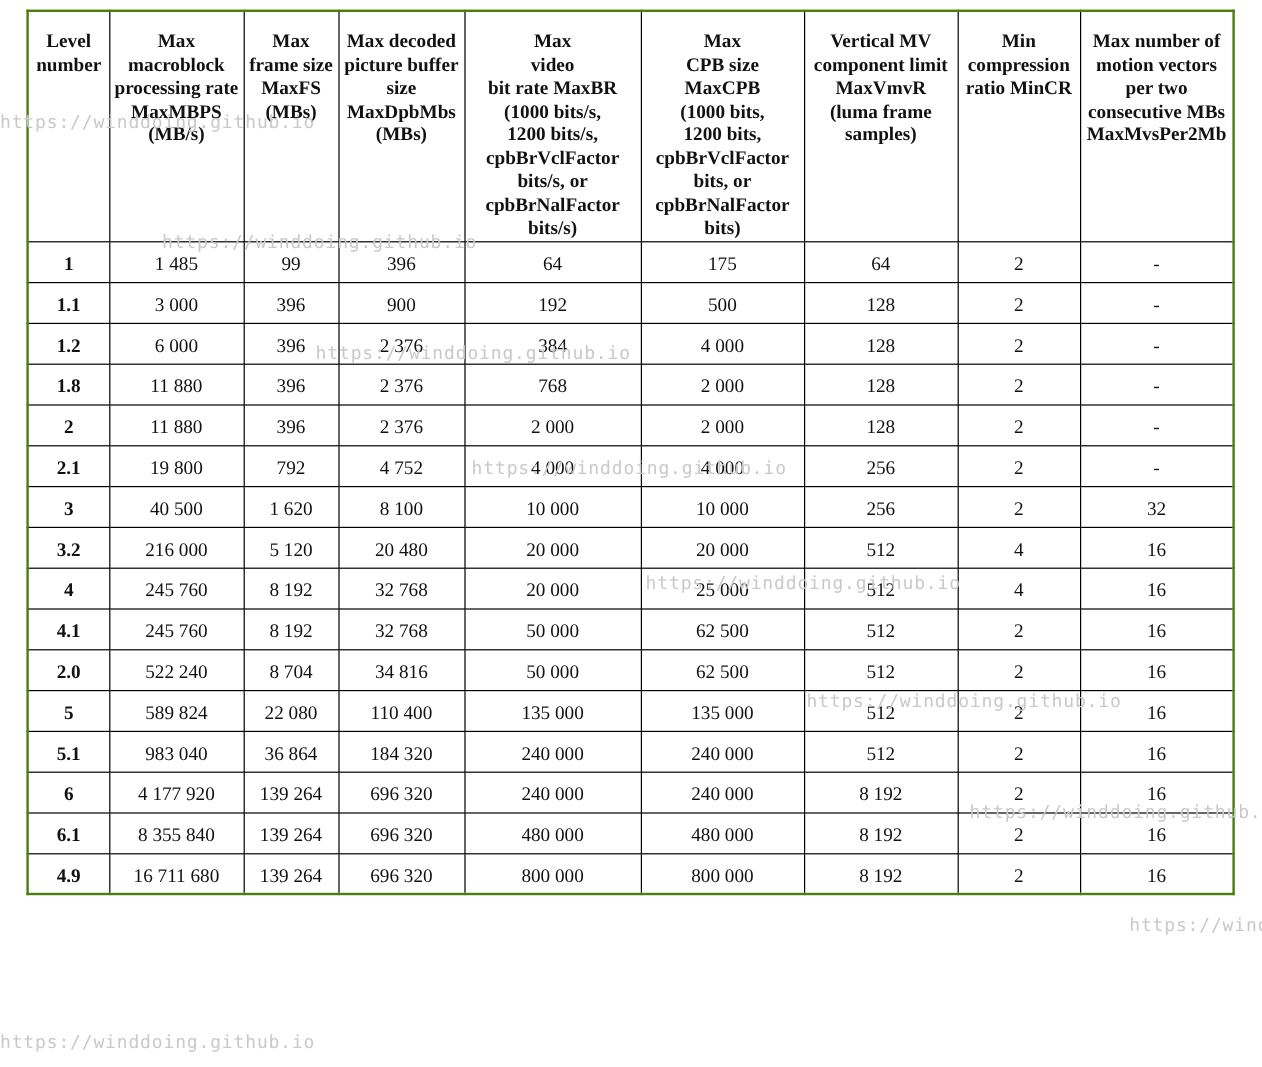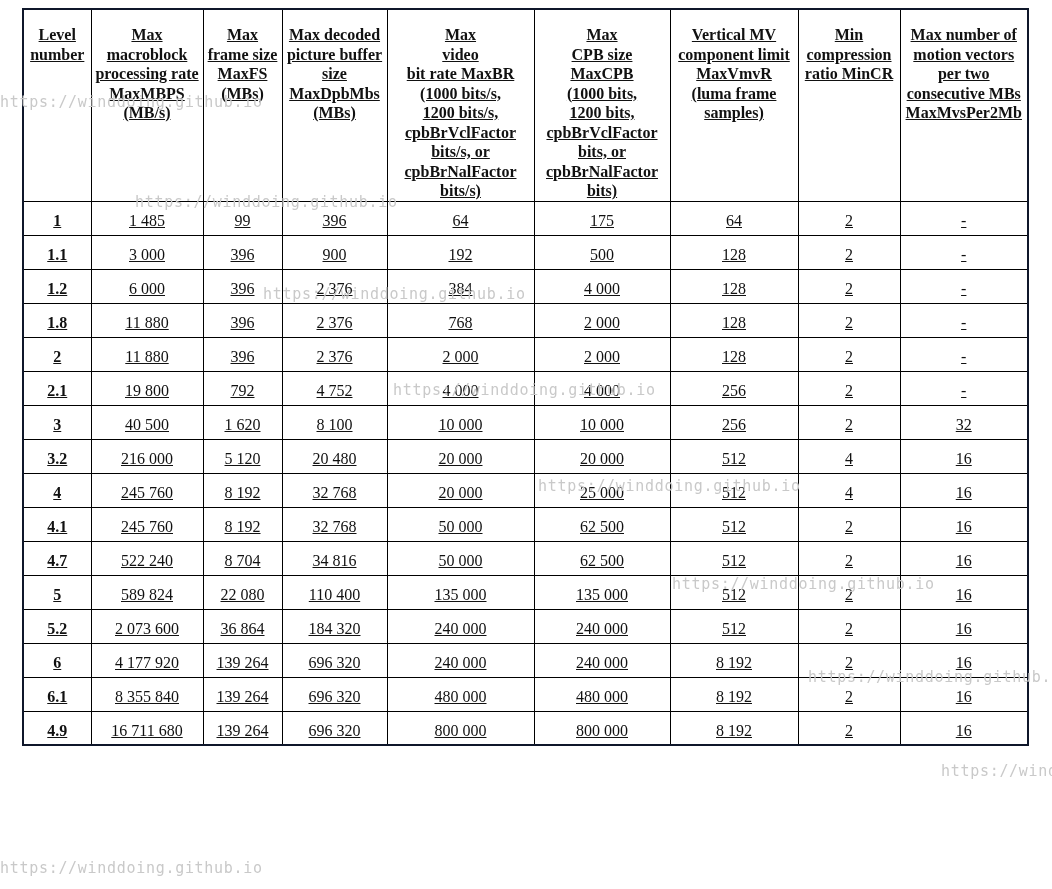--- a/index.html
+++ b/index.html
@@ -20,23 +20,22 @@
     color: #c9c9c9;
     white-space: nowrap;
     z-index: 2;
     pointer-events: none;
     text-align: right;
   }
   .tbl-wrap { position: absolute; left: 22px; top: 8px; z-index: 1; }
   table {
     border-collapse: collapse;
     table-layout: fixed;
-    border: 2px solid #0f172a;
+    border: 2px solid #4d7c0f;
     background: transparent;
-    text-decoration: underline;
   }
   col.c0 { width: 68px; }
   col.c1 { width: 112px; }
   col.c2 { width: 79px; }
   col.c3 { width: 105px; }
   col.c4 { width: 147px; }
   col.c5 { width: 136px; }
   col.c6 { width: 128px; }
   col.c7 { width: 102px; }
   col.c8 { width: 128px; }
@@ -246,21 +245,21 @@
           <td>245 760</td>
           <td>8 192</td>
           <td>32 768</td>
           <td>50 000</td>
           <td>62 500</td>
           <td>512</td>
           <td>2</td>
           <td>16</td>
         </tr>
         <tr>
-          <td class="level">4.7</td>
+          <td class="level">2.0</td>
           <td>522 240</td>
           <td>8 704</td>
           <td>34 816</td>
           <td>50 000</td>
           <td>62 500</td>
           <td>512</td>
           <td>2</td>
           <td>16</td>
         </tr>
         <tr>
@@ -268,22 +267,22 @@
           <td>589 824</td>
           <td>22 080</td>
           <td>110 400</td>
           <td>135 000</td>
           <td>135 000</td>
           <td>512</td>
           <td>2</td>
           <td>16</td>
         </tr>
         <tr>
-          <td class="level">5.2</td>
-          <td>2 073 600</td>
+          <td class="level">5.1</td>
+          <td>983 040</td>
           <td>36 864</td>
           <td>184 320</td>
           <td>240 000</td>
           <td>240 000</td>
           <td>512</td>
           <td>2</td>
           <td>16</td>
         </tr>
         <tr>
           <td class="level">6</td>

